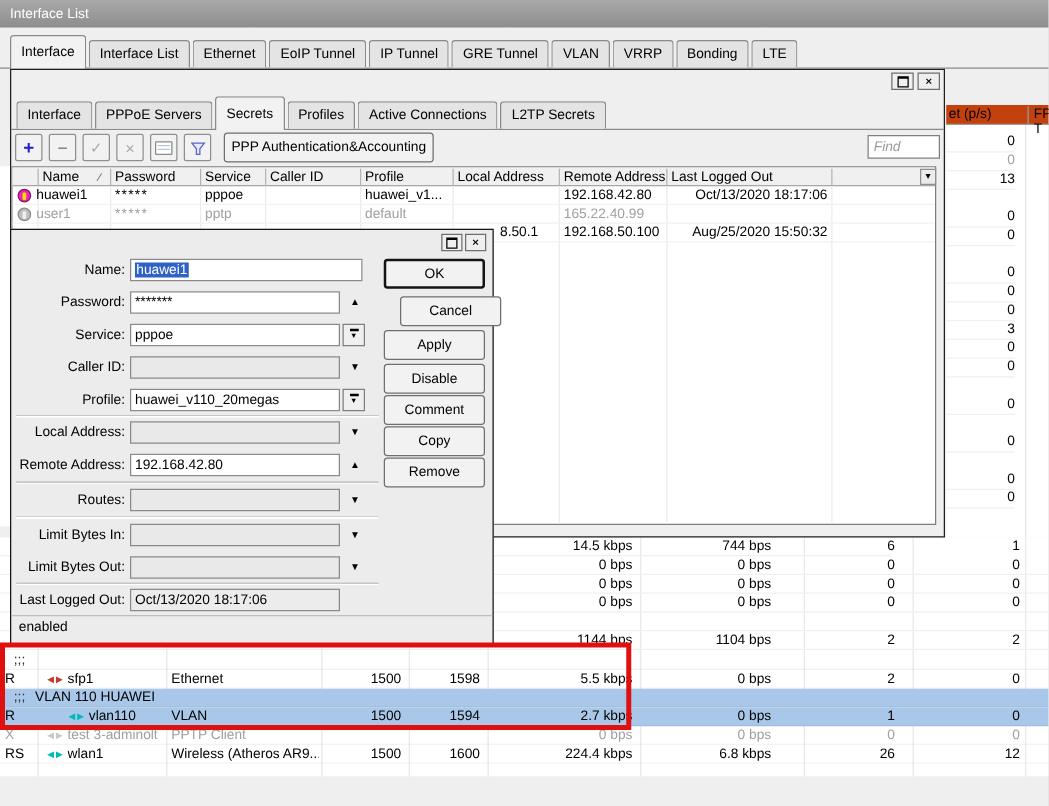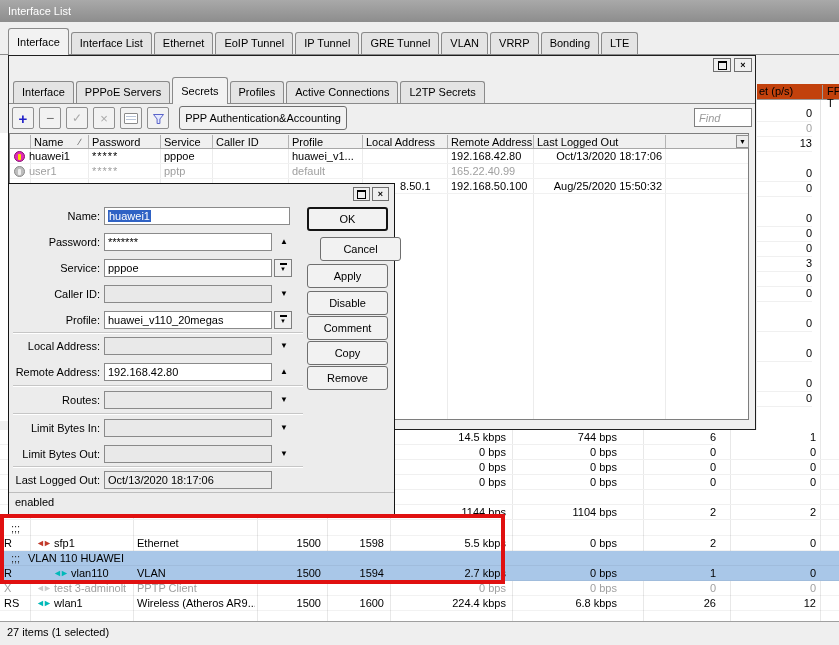--- a/index.html
+++ b/index.html
@@ -180,23 +180,20 @@
       <div class="tab">VRRP</div>
       <div class="tab">Bonding</div>
       <div class="tab">LTE</div>
     </div>
 
   <div class="abs" style="left:757px;top:84px;width:82px;height:16px;background:#c2410c;border-bottom:1px solid #9a9a9a;box-sizing:border-box;">
     <span class="abs" style="left:2px;top:1px;">et (p/s)</span>
     <span class="abs" style="left:65px;top:1px;border-left:1px solid #9a9a9a;padding-left:4px;height:14px;">FP T</span>
   </div>
 
-  <div class="abs" style="left:0;top:621px;width:839px;height:24px;background:#efefef;border-top:1px solid #9f9f9f;box-sizing:border-box;padding:4px 0 0 7px;">
-    <span>27 items (1 selected)</span>
-  </div>
 
   <div id="pppWin" class="abs" style="left:8px;top:55px;width:748px;height:375px;background:#efefef;border:1px solid #1f1f1f;box-sizing:border-box;z-index:5;">
     <div class="winbtn" style="left:704px;top:2px;">
         <div class="maxglyph"></div>
       </div>
     <div class="winbtn" style="left:725px;top:2px;font-weight:bold;">
         <span>×</span>
       </div>
 
     <div id="pppTabs" class="tabstrip" style="left:0;top:18px;width:746px;height:30px;padding-left:4px;">

